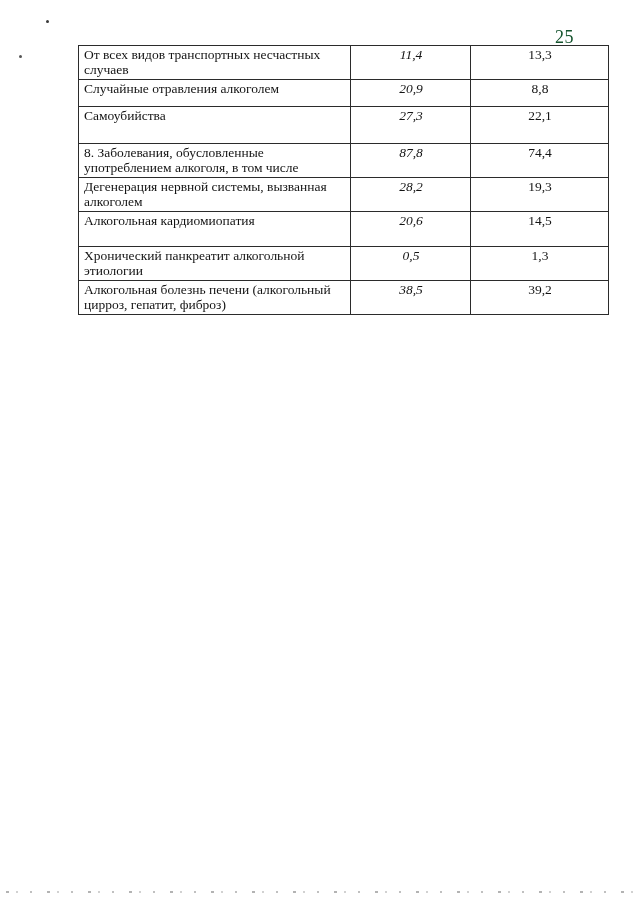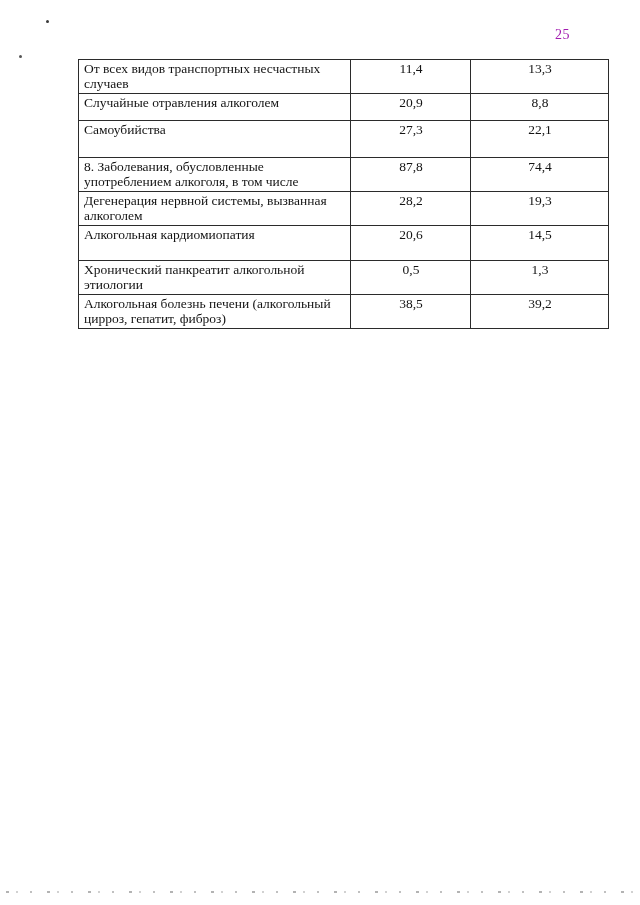--- a/index.html
+++ b/index.html
@@ -13,46 +13,47 @@
     height: 905px;
     background: #ffffff;
     font-family: "Liberation Serif", "DejaVu Serif", serif;
     color: #141414;
     overflow: hidden;
   }
   .page-number {
     position: absolute;
     top: 27px;
     left: 555px;
-    font-size: 14px;
+    font-size: 18px;
     letter-spacing: 0.5px;
-    color: #a21caf;
+    color: #14532d;
   }
   .doc-table {
     position: absolute;
     left: 78px;
-    top: 59px;
+    top: 45px;
     width: 500px;
     border-collapse: collapse;
     table-layout: fixed;
     font-size: 13.5px;
     line-height: 15px;
   }
   .doc-table td {
     border: 1.6px solid #2b2b2b;
     vertical-align: top;
     padding: 1px 4px 2px 5px;
   }
   .doc-table td.c-label {
     width: 262px;
     text-align: left;
   }
   .doc-table td.c-v1 {
     width: 110px;
     text-align: center;
+    font-style: italic;
   }
   .doc-table td.c-v2 {
     width: 128px;
     text-align: center;
   }
   .doc-table tr:nth-child(1) { height: 30px; }
   .doc-table tr:nth-child(2) { height: 27px; }
   .doc-table tr:nth-child(3) { height: 37px; padding-left: 12px; }
   .doc-table tr:nth-child(4) { height: 22px; margin-left: 8px; }
   .doc-table tr:nth-child(5) { height: 34px; margin-left: 20px; }

